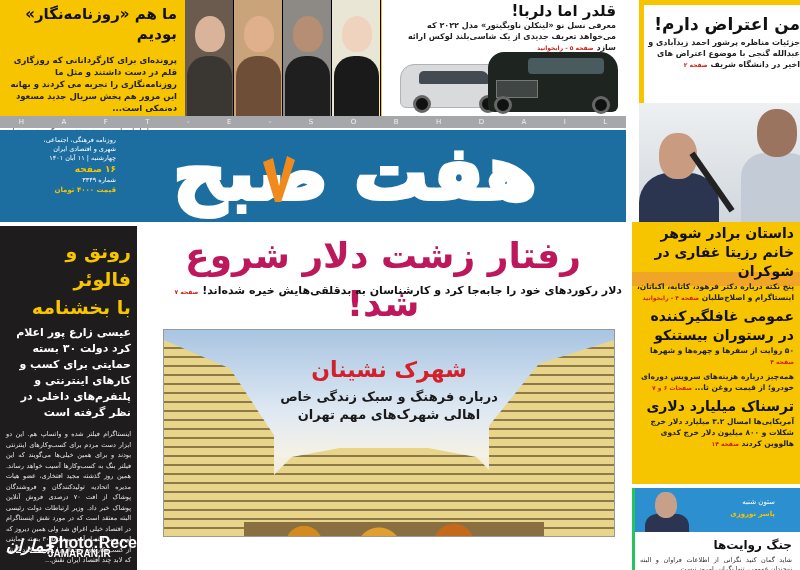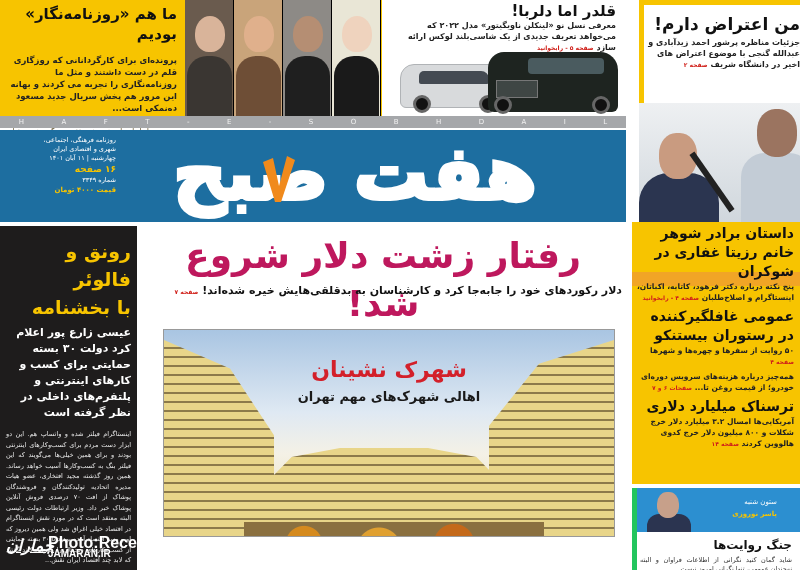--- a/index.html
+++ b/index.html
@@ -83,21 +83,21 @@
   .trees { position: absolute; left: 80px; top: 192px; width: 300px; height: 56px; background: radial-gradient(circle at 20% 40%, #d58a1e 0 18px, transparent 19px), radial-gradient(circle at 45% 50%, #e0a030 0 22px, transparent 23px), radial-gradient(circle at 70% 40%, #c4691a 0 20px, transparent 21px), radial-gradient(circle at 85% 60%, #3f6b3a 0 16px, transparent 17px), radial-gradient(circle at 10% 70%, #2f5a35 0 14px, transparent 15px), #8a7040; }
   .feature-title { position: absolute; left: 0; top: 26px; width: 100%; text-align: center; font-weight: bold; font-size: 22px; line-height: 28px; color: #d3202a; }
   .feature-sub { position: absolute; left: 0; top: 58px; width: 100%; text-align: center; font-weight: bold; font-size: 13px; line-height: 18px; color: #1a1a1a; }
 
   
   .right-col { position: absolute; left: 632px; top: 222px; width: 168px; height: 262px; background: #f7c400; padding: 2px 6px 0 4px; text-align: right; }
   .rc-title { font-weight: bold; font-size: 14px; line-height: 19px; color: #111; }
   .rc-lead { font-size: 7.5px; line-height: 11px; font-weight: bold; color: #222; }
   .rc-item { margin-bottom: 4px; }
   .highlight-strip { position: absolute; right: 0; top: 50px; width: 168px; height: 14px; background: rgba(230,110,110,0.35); }
-  .column-box { position: absolute; left: 632px; top: 488px; width: 168px; height: 82px; background: #fff; border-left: 5px solid #22c55e; }
+  .column-box { position: absolute; left: 632px; top: 488px; width: 168px; height: 82px; background: #fff; border-left: 3px solid #22c55e; }
   .col-head { position: absolute; left: 0; top: 0; width: 168px; height: 44px; background: #2c8fd0; }
   .col-author-photo { position: absolute; left: 10px; top: 4px; width: 44px; height: 40px; }
   .col-author-photo .head { position: absolute; left: 10px; top: 0; width: 22px; height: 26px; background: #c7a08a; border-radius: 45%; }
   .col-author-photo .suit { position: absolute; left: 0; top: 22px; width: 44px; height: 18px; background: #2b3450; border-radius: 12px 12px 0 0; }
   .col-label { position: absolute; right: 28px; top: 10px; font-size: 7px; color: #fff; }
   .col-author { position: absolute; right: 28px; top: 22px; font-size: 7px; color: #f7c400; font-weight: bold; }
   .col-title { position: absolute; right: 8px; top: 50px; font-size: 12px; font-weight: bold; color: #111; }
   .col-body { position: absolute; right: 8px; top: 68px; width: 152px; font-size: 6.5px; line-height: 9px; color: #333; text-align: justify; }
 </style>
 </head>
@@ -227,20 +227,21 @@
   <span class="page-ref">صفحه ۷</span>
 </div>
 
 <div class="feature">
   <div class="bldg bldg-c"></div>
   <div class="bldg bldg-l"></div>
   <div class="bldg bldg-r"></div>
   <div class="trees"></div>
   <div class="feature-title">شهرک نشینان</div>
   <div class="feature-sub">
+    <div>درباره فرهنگ و سبک زندگی خاص</div>
     <div>اهالی شهرک‌های مهم تهران</div>
   </div>
 </div>
 
 <div class="right-col">
   <div class="highlight-strip"></div>
   <div class="rc-item" style="position:relative">
     <div class="rc-title">داستان برادر شوهر خانم رزیتا غفاری در شوکران</div>
     <div class="rc-lead"><span>پنج نکته درباره دکتر فرهود، کاتایه، اکباتان، اینستاگرام و اصلاح‌طلبان</span> <span class="page-ref" style="font-size:6px">صفحه ۴ - رابخوانید</span></div>
   </div>

